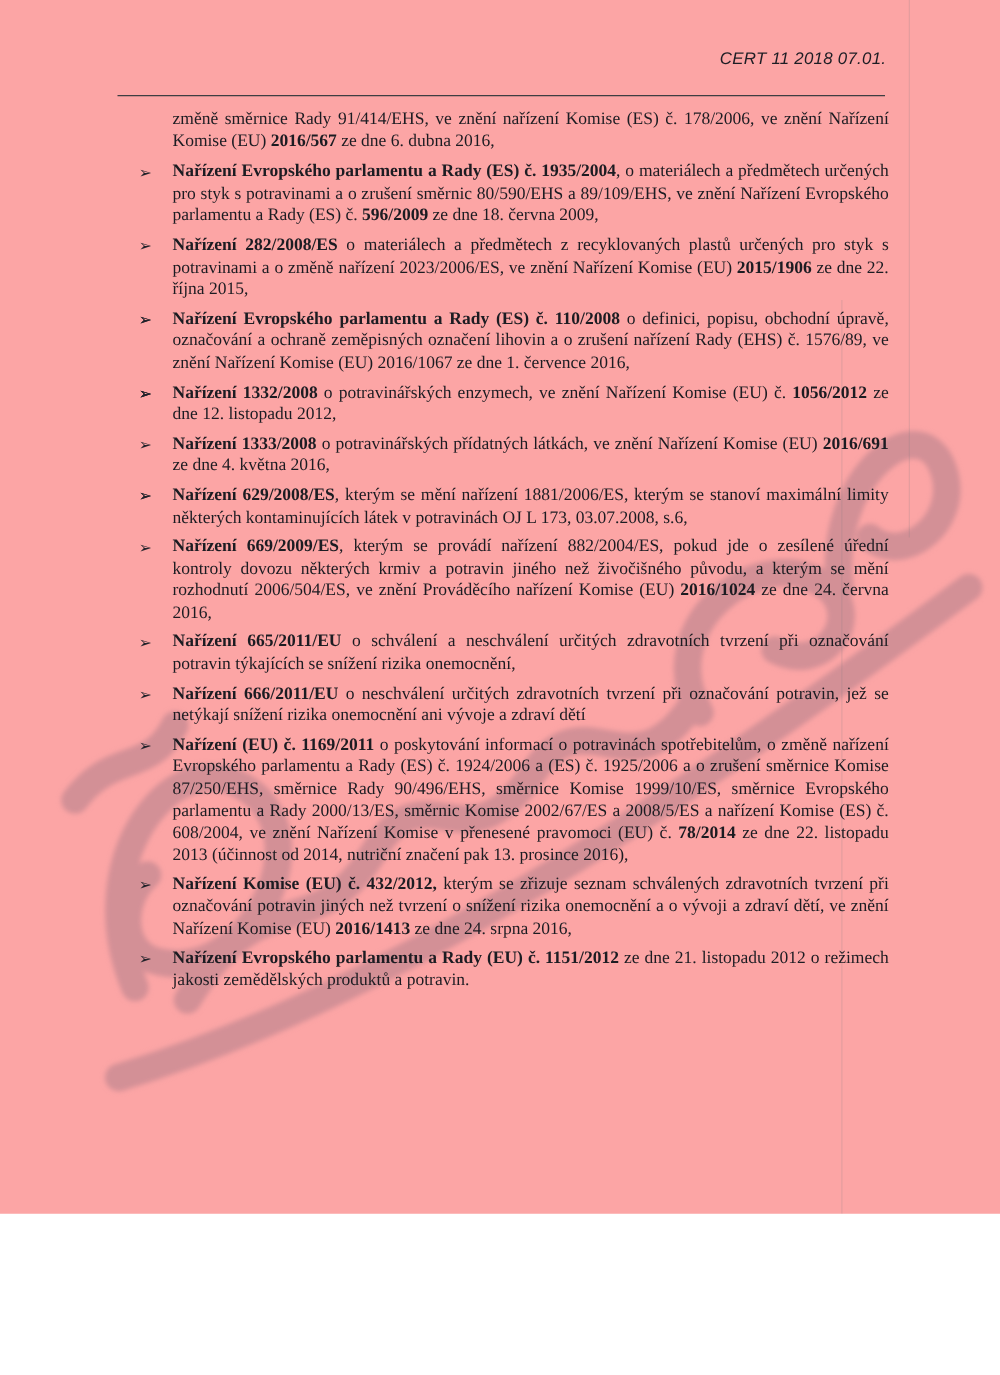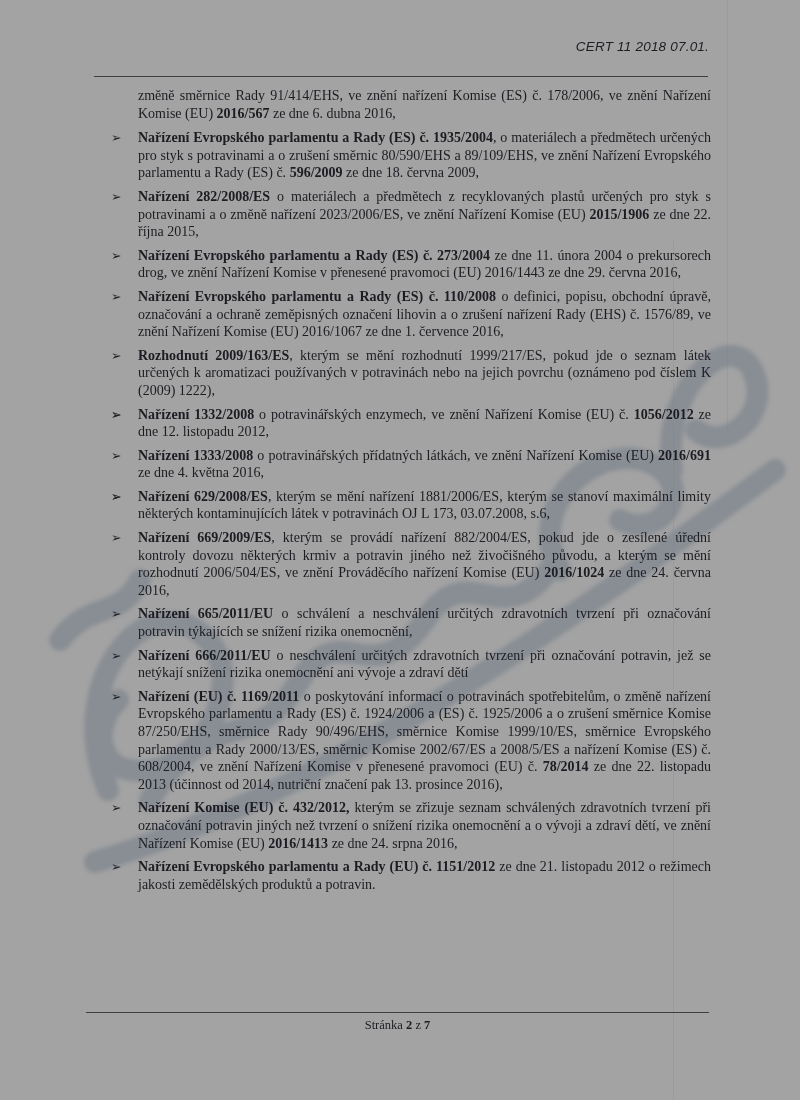--- a/index.html
+++ b/index.html
@@ -4,22 +4,22 @@
 <style>
   html,body { margin:0; padding:0; }
   body {
     width:800px; height:1100px;
     background:#ffffff;
     font-family:"Liberation Serif", serif;
     -webkit-font-smoothing:antialiased;
   }
   .page {
     position:relative;
-    width:800px; height:1100px;
-    background:#a3a3a3;
+    width:800px; height:971px;
+    background:#fca5a5;
     overflow:hidden;
     color:#1c1c22;
   }
   
   .doc-code {
     position:absolute;
     top:39px; right:91px;
     font-family:"Liberation Sans", sans-serif;
     font-style:italic;
     font-size:13.5px;
@@ -132,31 +132,29 @@
     <span class="item-text"><span class="b">Nařízení Evropského parlamentu a Rady (ES) č. 1935/2004</span><span>, o materiálech a předmětech určených pro styk s potravinami a o zrušení směrnic 80/590/EHS a 89/109/EHS, ve znění Nařízení Evropského parlamentu a Rady (ES) č. </span><span class="b">596/2009</span><span> ze dne 18. června 2009,</span></span>
   </div>
 
   <div class="item">
     <span class="bullet">➢</span>
     <span class="item-text"><span class="b">Nařízení 282/2008/ES</span><span> o materiálech a předmětech z recyklovaných plastů určených pro styk s potravinami a o změně nařízení 2023/2006/ES, ve znění Nařízení Komise (EU) </span><span class="b">2015/1906</span><span> ze dne 22. října 2015,</span></span>
   </div>
 
   <div class="item">
     <span class="bullet">➢</span>
-    <span class="item-text"><span class="b">Nařízení Evropského parlamentu a Rady (ES) č. 273/2004</span><span> ze dne 11. února 2004 o prekursorech drog, ve znění Nařízení Komise v přenesené pravomoci (EU) 2016/1443 ze dne 29. června 2016,</span></span>
   </div>
 
   <div class="item">
     <span class="bullet">➢</span>
     <span class="item-text"><span class="b">Nařízení Evropského parlamentu a Rady (ES) č. 110/2008</span><span> o definici, popisu, obchodní úpravě, označování a ochraně zeměpisných označení lihovin a o zrušení nařízení Rady (EHS) č. 1576/89, ve znění Nařízení Komise (EU) 2016/1067 ze dne 1. července 2016,</span></span>
   </div>
 
   <div class="item">
     <span class="bullet">➢</span>
-    <span class="item-text"><span class="b">Rozhodnutí 2009/163/ES</span><span>, kterým se mění rozhodnutí 1999/217/ES, pokud jde o seznam látek určených k aromatizaci používaných v potravinách nebo na jejich povrchu (oznámeno pod číslem K (2009) 1222),</span></span>
   </div>
 
   <div class="item">
     <span class="bullet">➢</span>
   </div>
 
   <div class="item">
     <span class="bullet">➢</span>
     <span class="item-text"><span class="b">Nařízení 1332/2008</span><span> o potravinářských enzymech, ve znění Nařízení Komise (EU) č. </span><span class="b">1056/2012</span><span> ze dne 12. listopadu 2012,</span></span>
   </div>

